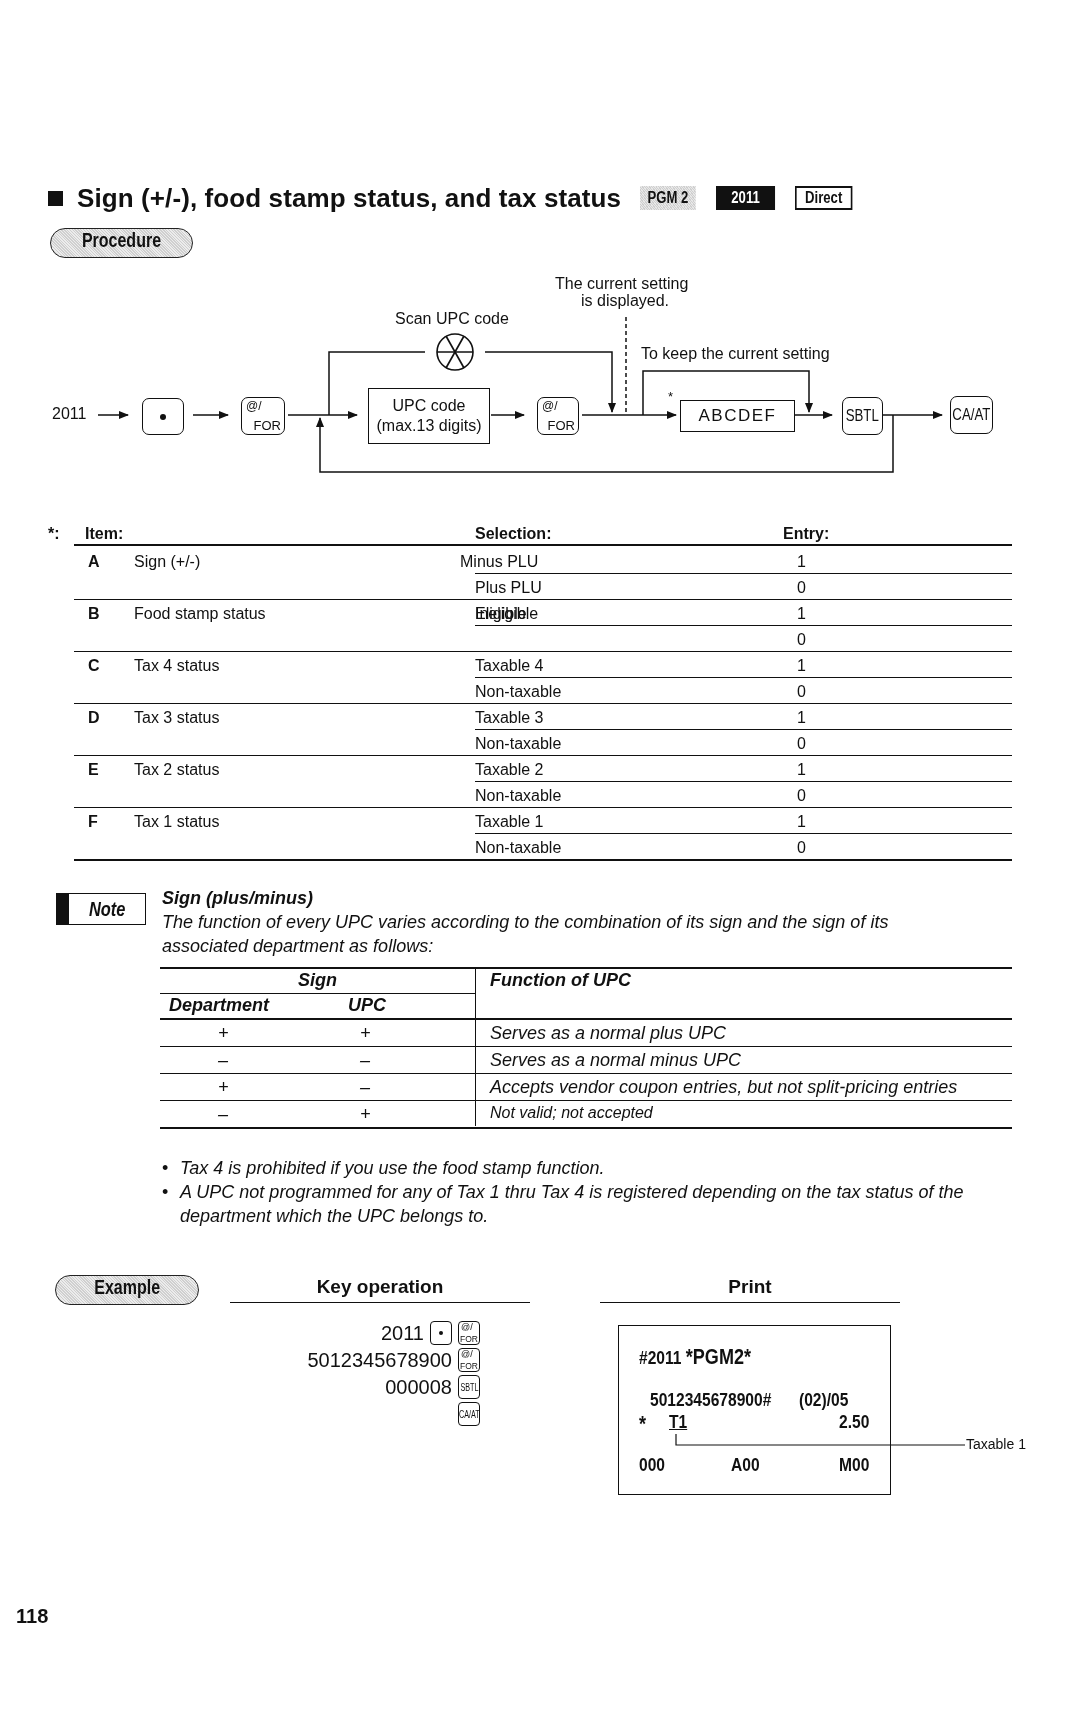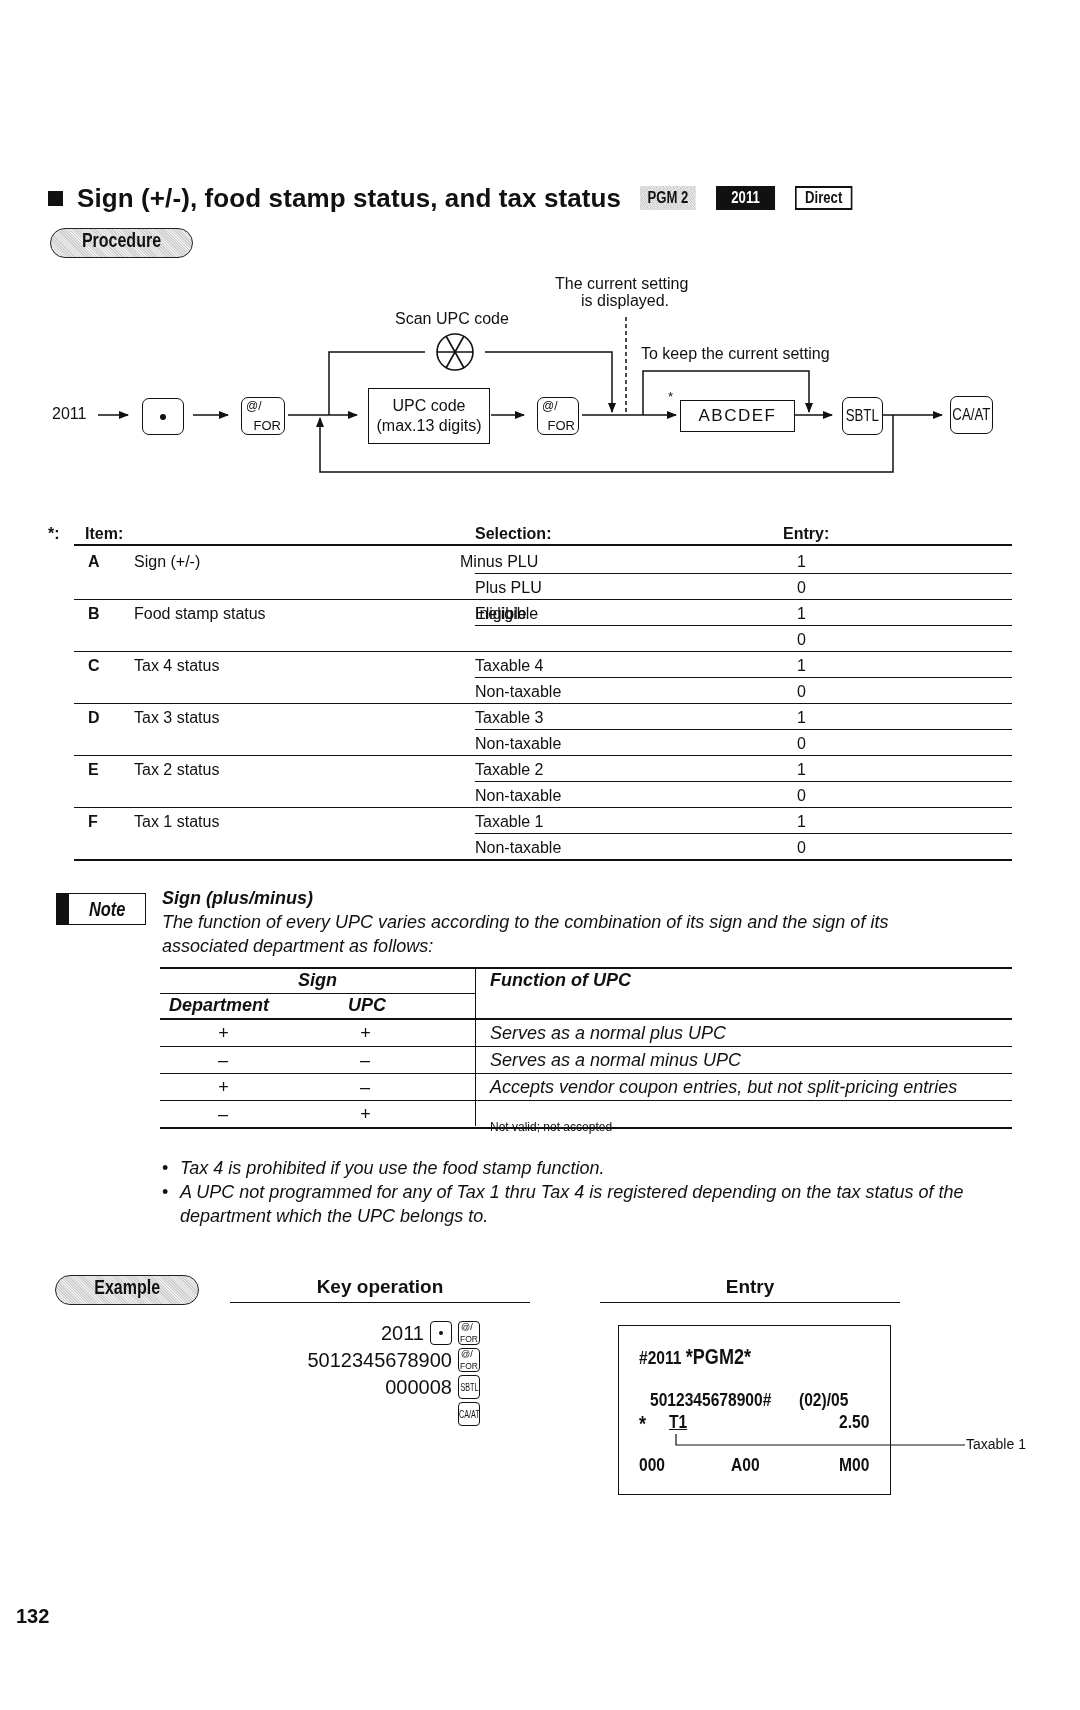--- a/index.html
+++ b/index.html
@@ -233,36 +233,36 @@
       <div class="abs cell" style="left: 58px; top: 83px; font-style: italic; font-size: 18px;">–</div>
       <div class="abs cell" style="left: 200px; top: 83px; font-style: italic; font-size: 18px;">–</div>
       <div class="abs cell" style="left: 330px; top: 83px; font-style: italic; font-size: 18px;">Serves as a normal minus UPC</div>
       <div class="abs line" style="left: 0px; top: 106px; width: 852px;"></div>
       <div class="abs cell" style="left: 58px; top: 110px; font-style: italic; font-size: 18px;">+</div>
       <div class="abs cell" style="left: 200px; top: 110px; font-style: italic; font-size: 18px;">–</div>
       <div class="abs cell" style="left: 330px; top: 110px; font-style: italic; font-size: 18px;">Accepts vendor coupon entries, but not split-pricing entries</div>
       <div class="abs line" style="left: 0px; top: 133px; width: 852px;"></div>
       <div class="abs cell" style="left: 58px; top: 137px; font-style: italic; font-size: 18px;">–</div>
       <div class="abs cell" style="left: 200px; top: 137px; font-style: italic; font-size: 18px;">+</div>
-      <div class="abs cell" style="left: 330px; top: 153px; font-size: 12px;">Not valid; not accepted</div>
+      <div class="abs cell" style="left: 330px; top: 137px; font-style: italic; font-size: 16px;">Not valid; not accepted</div>
       <div class="abs line" style="left: 0px; top: 160px; width: 852px; border-top-width: 2px;"></div>
     </div>
 </div>
 
 <div class="abs tax-text">
   <div class="bullet">Tax 4 is prohibited if you use the food stamp function.</div>
   <div class="bullet" style="width:800px;">A UPC not programmed for any of Tax 1 thru Tax 4 is registered depending on the tax status of the department which the UPC belongs to.</div>
 </div>
 
 <div class="abs pill" style="left:55px; top:1275px; width:144px;">
   <span>Example</span>
 </div>
 <div class="abs ex-head" style="left:230px; top:1276px; width:300px;">Key operation</div>
 <div class="abs line" style="left:230px; top:1302px; width:300px;"></div>
-<div class="abs ex-head" style="left:600px; top:1276px; width:300px;">Entry</div>
+<div class="abs ex-head" style="left:600px; top:1276px; width:300px;">Print</div>
 <div class="abs line" style="left:600px; top:1302px; width:300px;"></div>
 
 <div class="abs ko" id="ko-list">
     <div class="ko-line" style="top: 0px;">
       <span>2011</span>
       <span class="mkey dot"></span>
       <span class="mkey">
         <span class="t">@/</span>
         <span class="b">FOR</span>
       </span>
@@ -300,13 +300,13 @@
   <div class="rline" style="left:220px; top:85px;">2.50</div>
   <div class="rline" style="left:20px; top:128px;">000</div>
   <div class="rline" style="left:112px; top:128px;">A00</div>
   <div class="rline" style="left:220px; top:128px;">M00</div>
 </div>
 <svg class="abs" style="left:0; top:0;" width="1080" height="1710" pointer-events="none">
   <polyline points="676,1434 676,1445 965,1445" stroke="#111" stroke-width="1.2" fill="none"></polyline>
 </svg>
 <div class="abs" style="left:966px; top:1436px; font-size:14px;">Taxable 1</div>
 
-<div class="abs page-num">132</div>
+<div class="abs page-num">118</div>
 
 </body></html>

